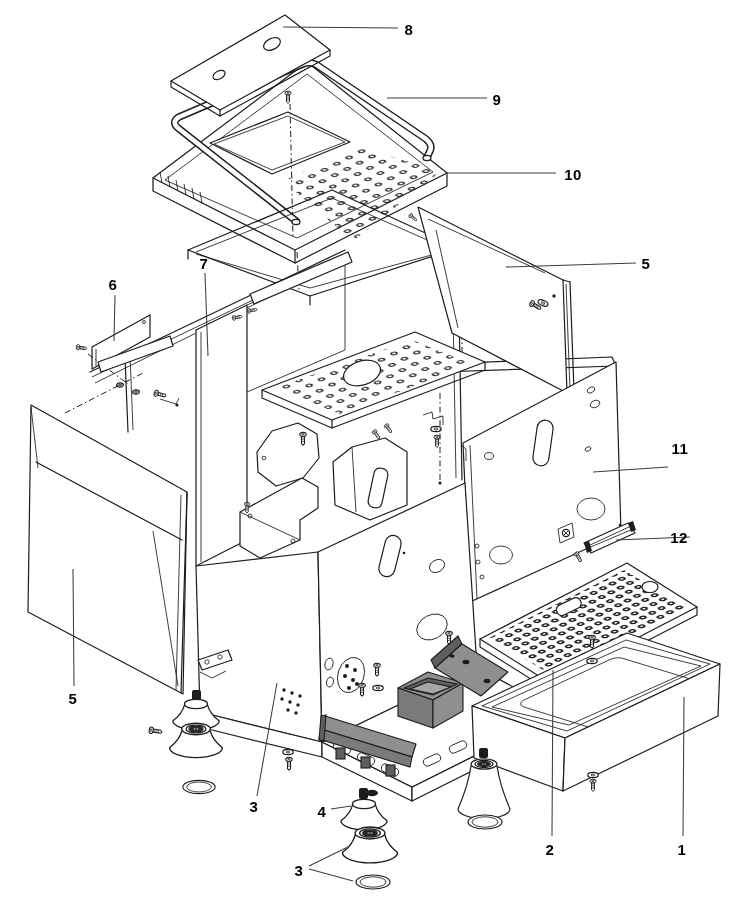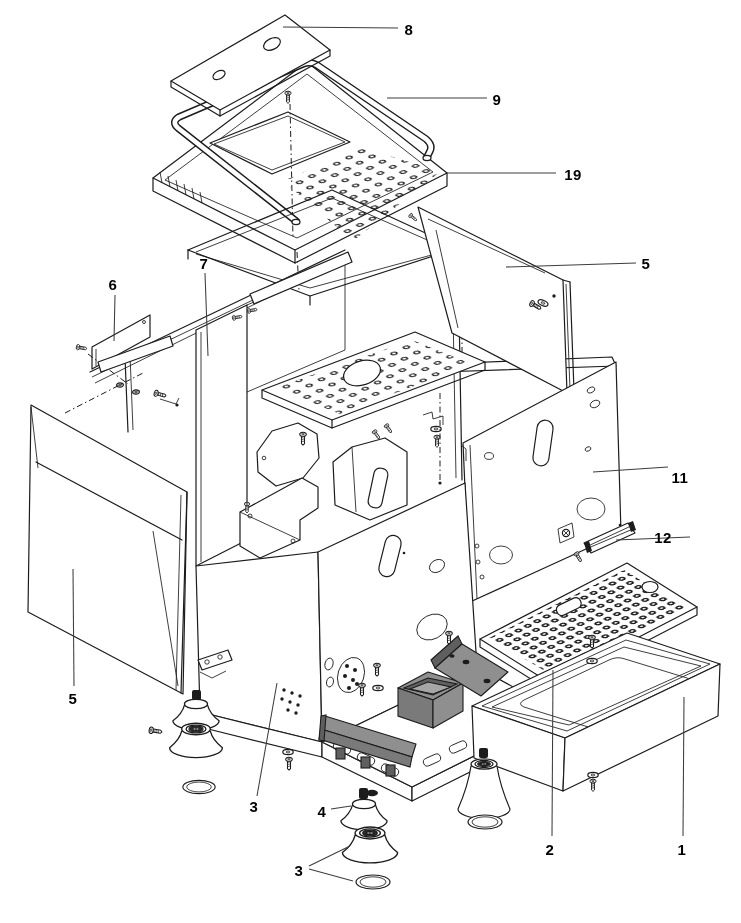--- a/index.html
+++ b/index.html
@@ -402,26 +402,26 @@
     <line x1="331" y1="809" x2="351" y2="806"></line>
     <line x1="309" y1="866" x2="350" y2="846"></line>
     <line x1="309" y1="869" x2="353" y2="881"></line>
     <line x1="552" y1="836" x2="553" y2="670"></line>
     <line x1="683" y1="836" x2="684" y2="697"></line>
   </g>
 </svg>
 
 <div class="callout" style="left:409px;top:29px">8</div>
 <div class="callout" style="left:497px;top:99px">9</div>
-<div class="callout" style="left:573px;top:174px">19</div>
+<div class="callout" style="left:573px;top:174px">10</div>
 <div class="callout" style="left:646px;top:263px">5</div>
 <div class="callout" style="left:113px;top:284px">6</div>
 <div class="callout" style="left:204px;top:263px">7</div>
-<div class="callout" style="left:680px;top:477px">11</div>
-<div class="callout" style="left:663px;top:537px">12</div>
+<div class="callout" style="left:680px;top:448px">11</div>
+<div class="callout" style="left:679px;top:537px">12</div>
 <div class="callout" style="left:73px;top:698px">5</div>
 <div class="callout" style="left:254px;top:806px">3</div>
 <div class="callout" style="left:322px;top:811px">4</div>
 <div class="callout" style="left:299px;top:870px">3</div>
 <div class="callout" style="left:550px;top:849px">2</div>
 <div class="callout" style="left:682px;top:849px">1</div>
 
 </div>
 
 </body></html>

